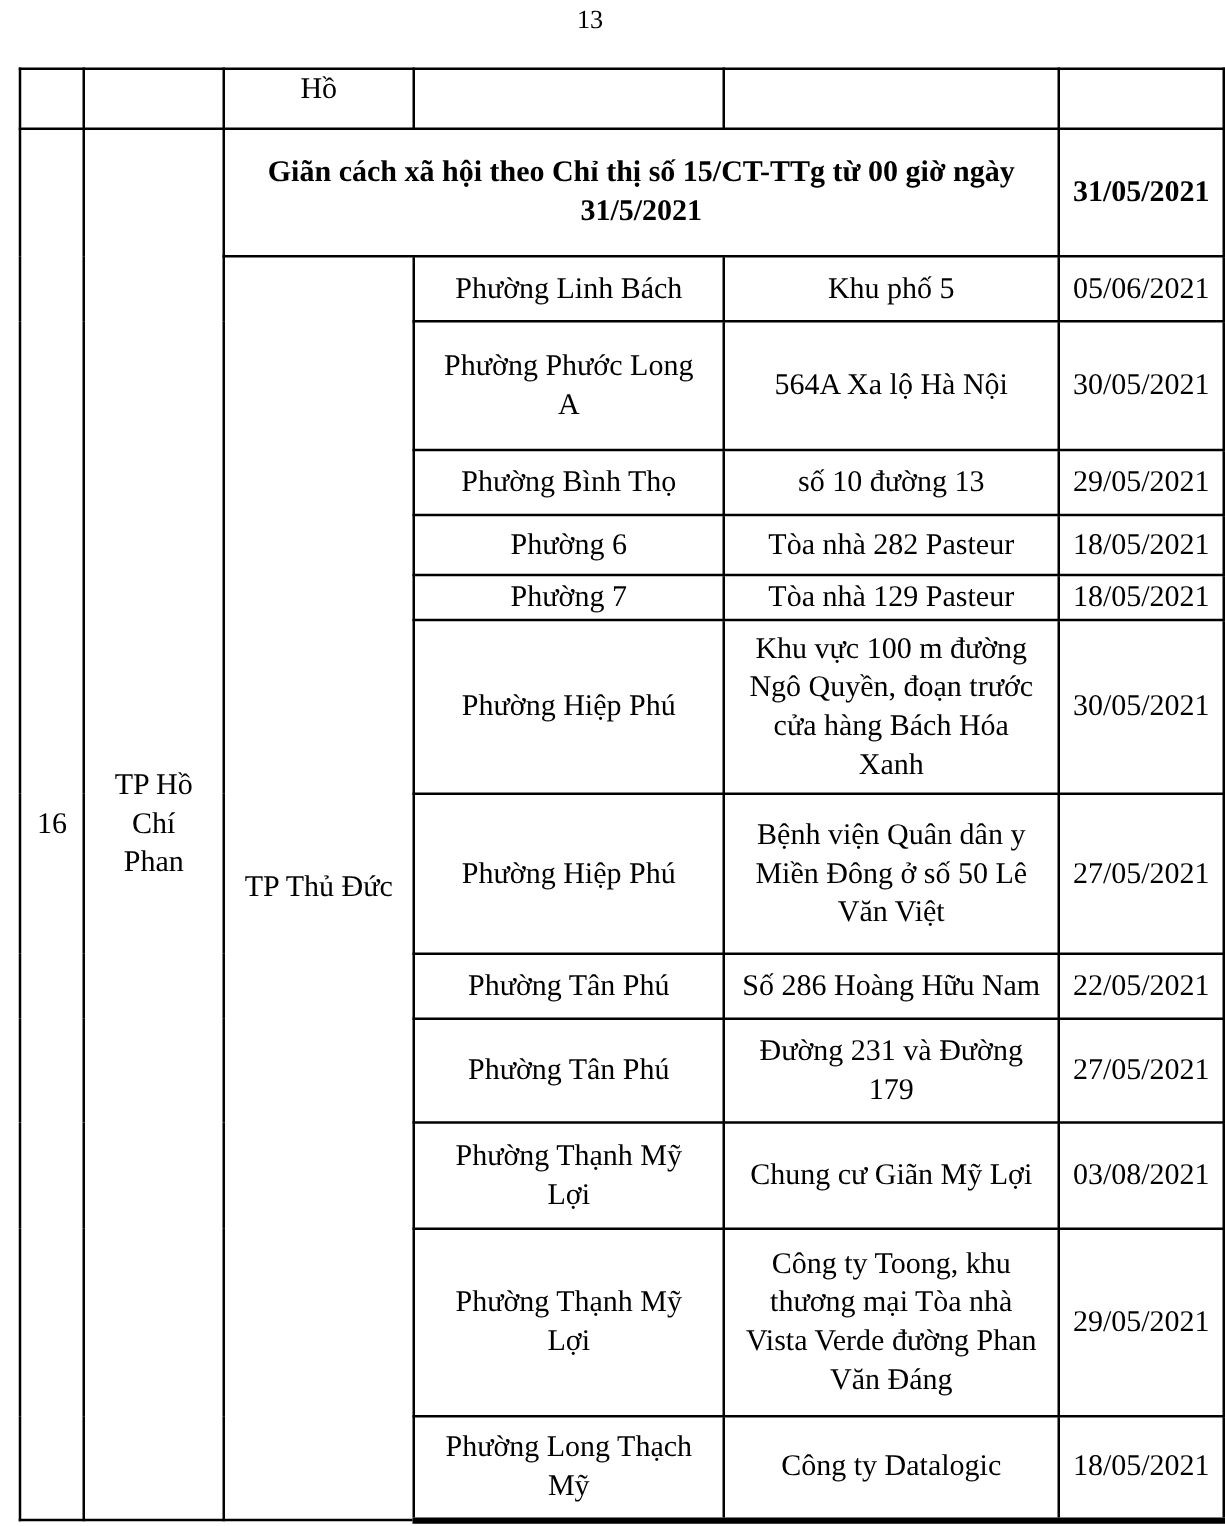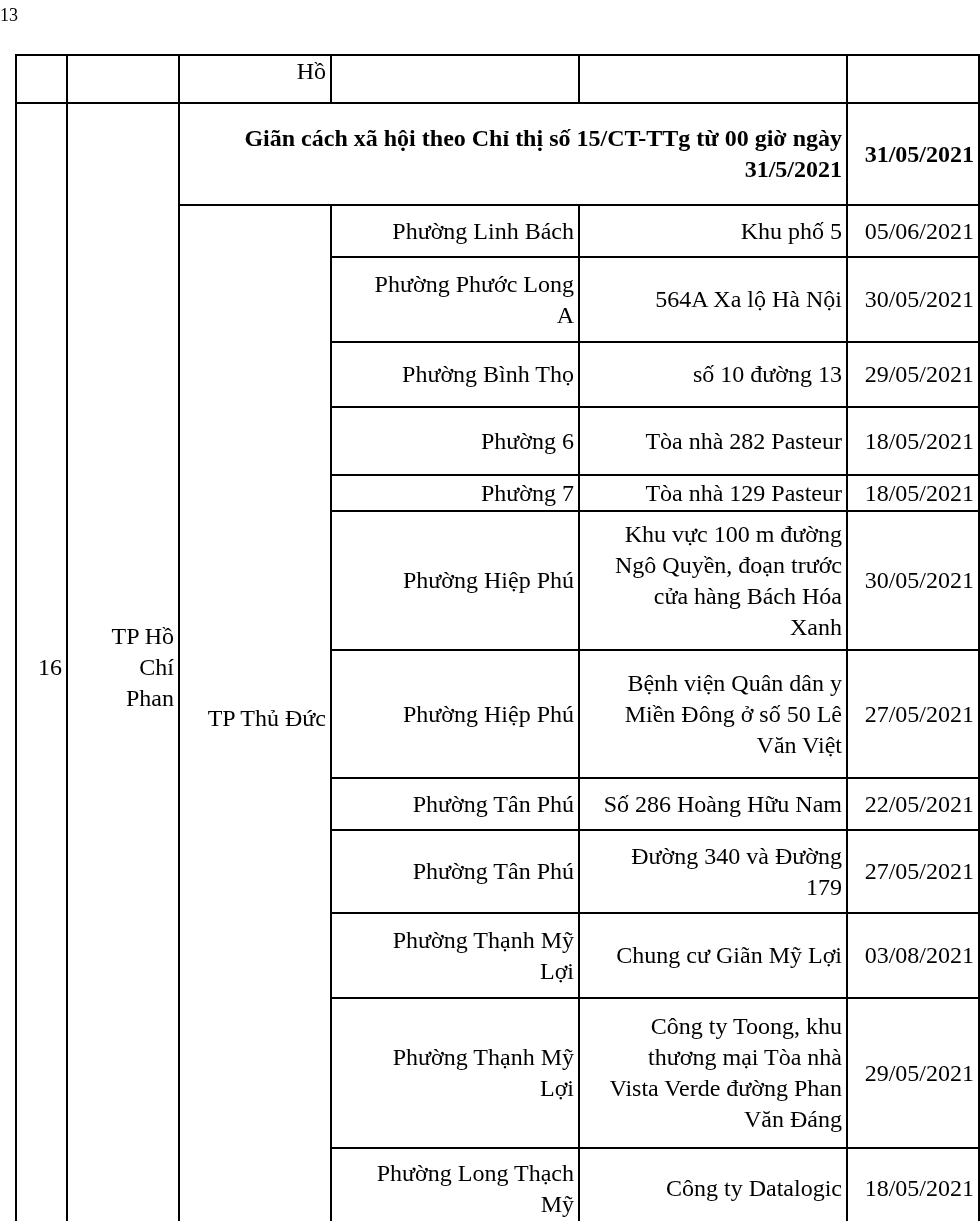--- a/index.html
+++ b/index.html
@@ -10,34 +10,35 @@
     background:#ffffff;
     overflow:hidden;
     font-family:"Liberation Serif","DejaVu Serif",serif;
     color:#000;
   }
   .page-number {
     position:absolute;
     top:3px;
     left:0;
     width:944px;
-    font-size:18px;
+    text-align:center;
+    font-size:21px;
     line-height:24px;
   }
   table.doc-table {
     position:absolute;
     left:15px;
     top:54px;
     border-collapse:collapse;
     table-layout:fixed;
     border:2px solid #000;
   }
   table.doc-table td {
     border:2px solid #000;
-    text-align:right;
+    text-align:center;
     vertical-align:middle;
     font-size:24px;
     line-height:31px;
     padding:0 4px;
     white-space:pre-line;
     overflow:hidden;
   }
   tr.carry-row td { vertical-align:top; }
   td.hdr-cell, td.hdr-date { font-weight:bold; }
   tr:last-child td { border-bottom-width:5px; }
@@ -79,34 +80,34 @@
       <td class="hdr-date">31/05/2021</td>
     </tr>
 
     <tr style="height:52px">
       <td rowspan="12">TP Thủ Đức</td>
       <td>Phường Linh Bách</td>
       <td>Khu phố 5</td>
       <td>05/06/2021</td>
     </tr>
 
-    <tr style="height:85px">
+    <tr style="height:103px">
       <td>Phường Phước Long
 A</td>
       <td>564A Xa lộ Hà Nội</td>
       <td>30/05/2021</td>
     </tr>
 
-    <tr style="height:65px">
+    <tr style="height:52px">
       <td>Phường Bình Thọ</td>
       <td>số 10 đường 13</td>
       <td>29/05/2021</td>
     </tr>
 
-    <tr style="height:68px">
+    <tr style="height:48px">
       <td>Phường 6</td>
       <td>Tòa nhà 282 Pasteur</td>
       <td>18/05/2021</td>
     </tr>
 
     <tr style="height:36px">
       <td>Phường 7</td>
       <td>Tòa nhà 129 Pasteur</td>
       <td>18/05/2021</td>
     </tr>
@@ -129,21 +130,21 @@
     </tr>
 
     <tr style="height:52px">
       <td>Phường Tân Phú</td>
       <td>Số 286 Hoàng Hữu Nam</td>
       <td>22/05/2021</td>
     </tr>
 
     <tr style="height:83px">
       <td>Phường Tân Phú</td>
-      <td>Đường 340 và Đường
+      <td>Đường 231 và Đường
 179</td>
       <td>27/05/2021</td>
     </tr>
 
     <tr style="height:85px">
       <td>Phường Thạnh Mỹ
 Lợi</td>
       <td>Chung cư Giãn Mỹ Lợi</td>
       <td>03/08/2021</td>
     </tr>

